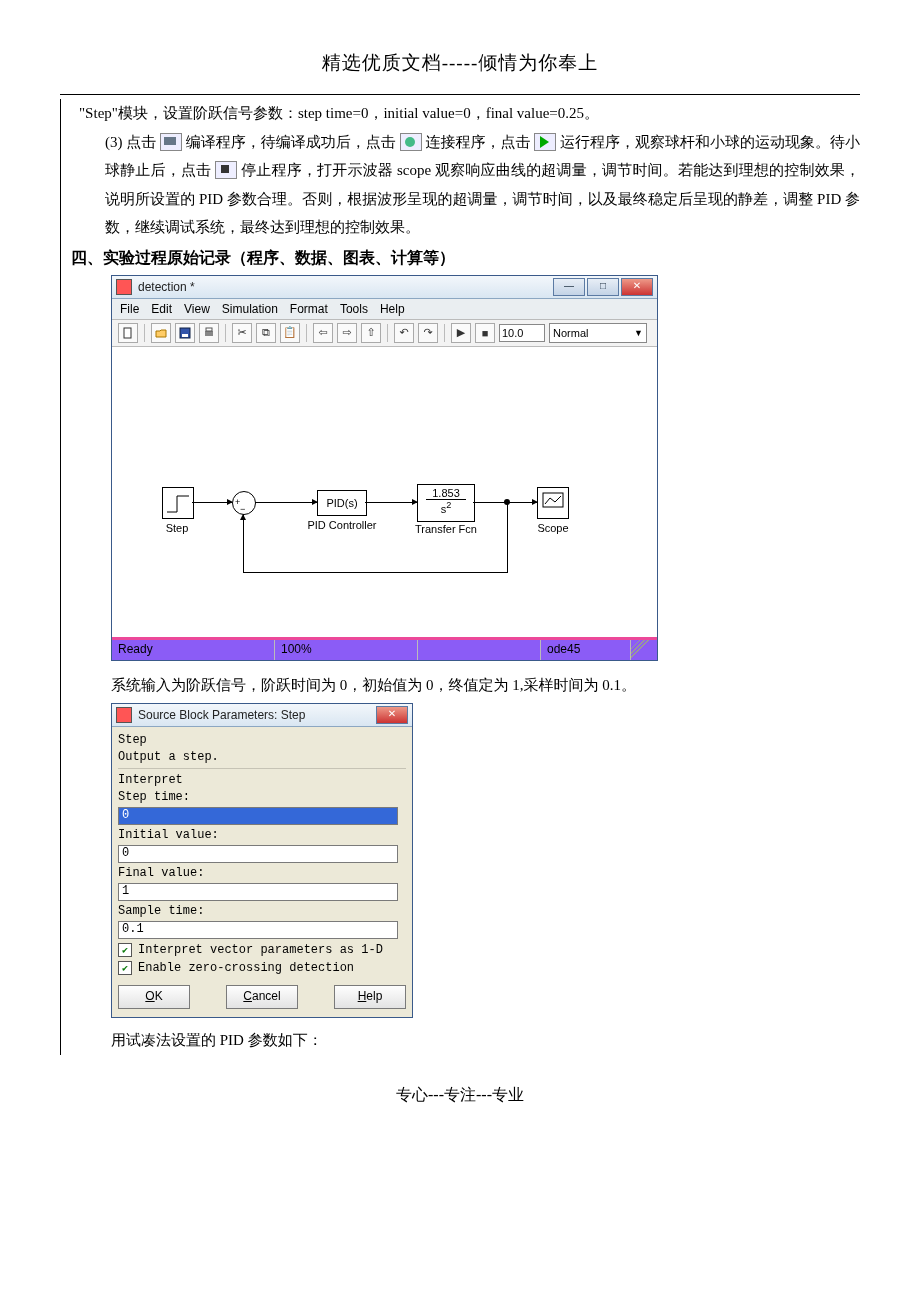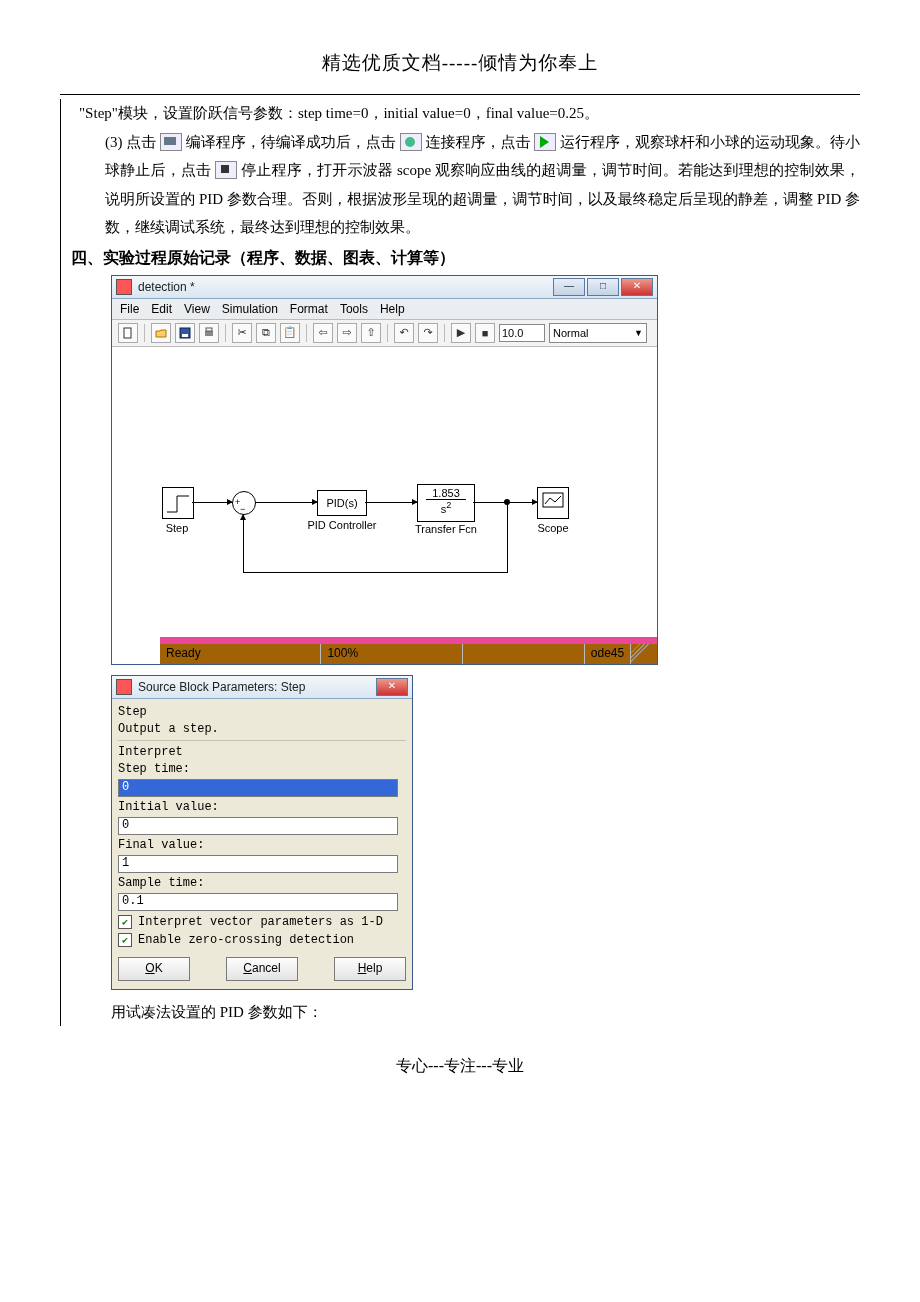--- a/index.html
+++ b/index.html
@@ -124,25 +124,24 @@
     width:22px; height:22px;
     border:1px solid #000; border-radius:50%;
     background:#fff;
     font-size:9px; line-height:10px;
   }
   .wire-h { position:absolute; height:1px; background:#000; }
   .wire-v { position:absolute; width:1px; background:#000; }
   .arrow-r::after { content:""; position:absolute; right:-1px; top:-3px; width:0;height:0; border-left:6px solid #000; border-top:3.5px solid transparent; border-bottom:3.5px solid transparent; }
   .statusbar {
     display:flex;
-    border-top:7px solid #ec4899;
-    background:#a16207;
+    border-top:3px solid #ec4899;
+    background:#8b5cf6;
     font-size:12px;
     height:20px;
-    margin-left:48px;
   }
   .statusbar > div { border-right:1px solid #bbb; padding:2px 6px; }
   .statusbar .grip { width:14px; border:none; background:
     linear-gradient(135deg,transparent 0 6px,#999 6px 7px,transparent 7px 9px,#999 9px 10px,transparent 10px 12px,#999 12px 13px,transparent 13px); }
 
   
   .dlg {
     width: 300px;
     margin: 4px 0 8px 46px;
     border: 1px solid #3a5a8a;
@@ -318,20 +317,21 @@
 
       <div class="statusbar">
         <div style="width:150px;">Ready</div>
         <div style="width:130px;">100%</div>
         <div style="width:110px;"></div>
         <div style="flex:1;">ode45</div>
         <div class="grip"></div>
       </div>
     </div>
 
+    <p class="para" style="padding-left:46px">系统输入为阶跃信号，阶跃时间为 0，初始值为 0，终值定为 1,采样时间为 0.1。</p>
 
     <div class="dlg">
       <div class="titlebar">
         <span class="appicon"></span>
         <span class="title">Source Block Parameters: Step</span>
         <div class="winbtn close close-only">✕</div>
       </div>
       <div class="dlg-body">
         <div class="dlg-subhead">Step</div>
         <div class="dlg-row">Output a step.</div>

